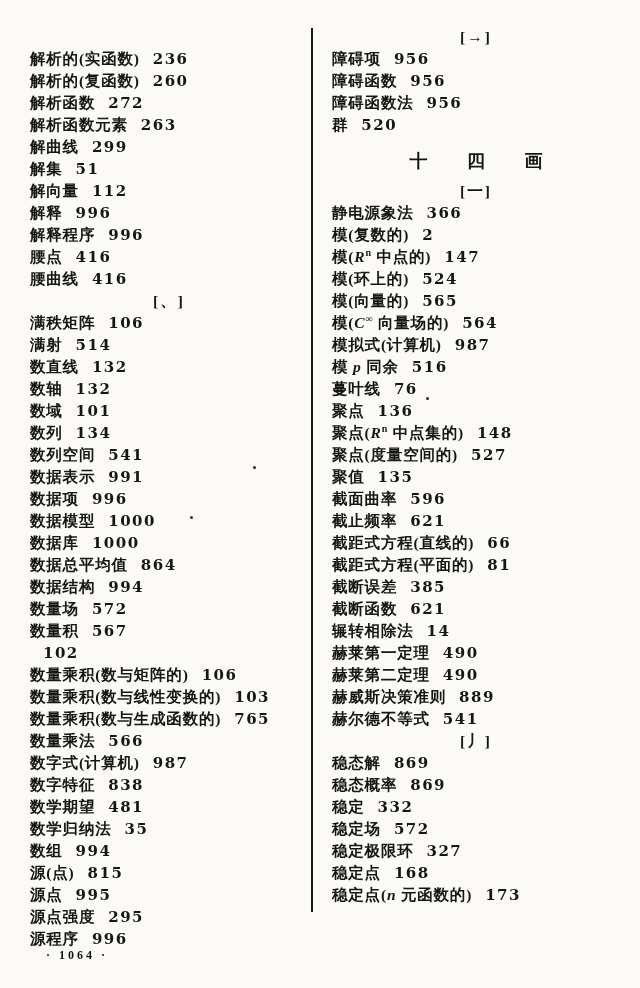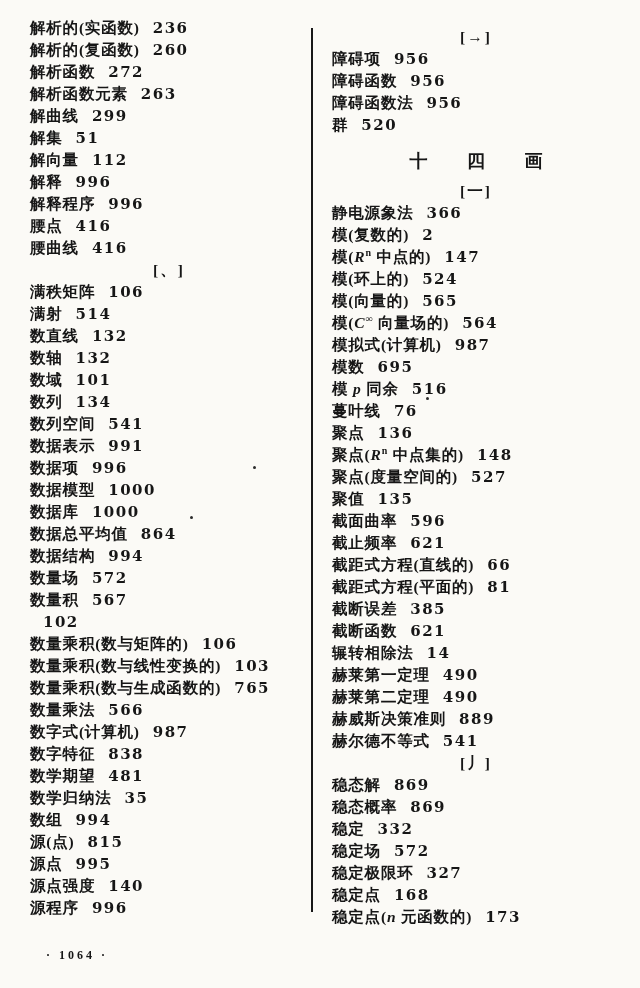--- a/index.html
+++ b/index.html
@@ -4,21 +4,21 @@
 <style>
   html,body{margin:0;padding:0;}
   body{
     width:640px;height:988px;
     background:#fbfaf6;
     font-family:"Liberation Serif","DejaVu Serif",serif;
     color:#161616;
   }
   .page{position:relative;width:640px;height:988px;overflow:hidden;background:#fbfaf6;}
   .col{position:absolute;display:flex;flex-direction:column;}
-  #col-left{left:30px;top:17px;width:278px;}
+  #col-left{left:30px;top:48px;width:278px;}
   #col-right{left:332px;top:26px;width:288px;}
   .row{
     display:flex;align-items:baseline;
     height:22px;line-height:22px;
     font-weight:700;font-size:15.5px;white-space:nowrap;
   }
   .term{letter-spacing:0.8px;}
   .pagenum{margin-left:13px;font-size:15px;letter-spacing:1.5px;font-family:"DejaVu Serif","Liberation Serif",serif;}
   .stroke-header{
     height:22px;line-height:22px;text-align:center;
@@ -190,21 +190,21 @@
       <div class="row">
         <span class="term">源(点)</span>
         <span class="pagenum">815</span>
       </div>
       <div class="row">
         <span class="term">源点</span>
         <span class="pagenum">995</span>
       </div>
       <div class="row">
         <span class="term">源点强度</span>
-        <span class="pagenum">140</span>
+        <span class="pagenum">295</span>
       </div>
       <div class="row">
         <span class="term">源程序</span>
         <span class="pagenum">996</span>
       </div>
     </div>
   <div class="divider"></div>
   <div class="col" id="col-right">
       <div class="stroke-header">[→]</div>
       <div class="row">
@@ -245,24 +245,20 @@
         <span class="term">模(向量的)</span>
         <span class="pagenum">565</span>
       </div>
       <div class="row">
         <span class="term">模(<i>C</i><sup>∞</sup> 向量场的)</span>
         <span class="pagenum">564</span>
       </div>
       <div class="row">
         <span class="term">模拟式(计算机)</span>
         <span class="pagenum">987</span>
-      </div>
-      <div class="row">
-        <span class="term">模数</span>
-        <span class="pagenum">695</span>
       </div>
       <div class="row">
         <span class="term">模 <i>p</i> 同余</span>
         <span class="pagenum">516</span>
       </div>
       <div class="row">
         <span class="term">蔓叶线</span>
         <span class="pagenum">76</span>
       </div>
       <div class="row">

